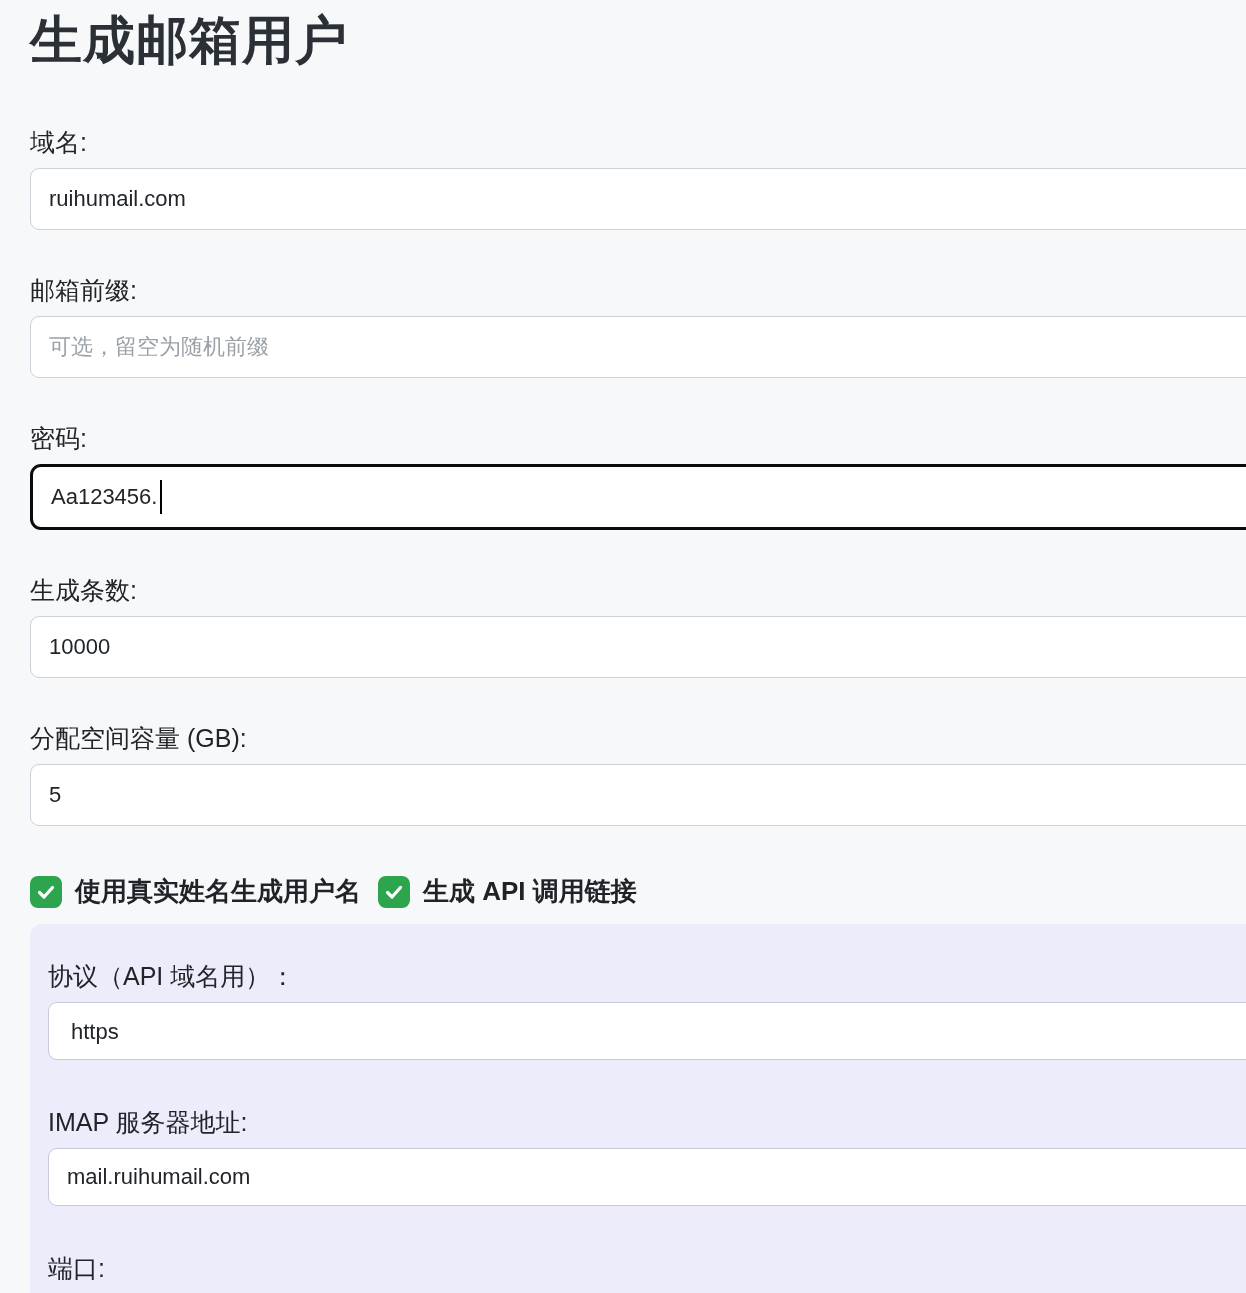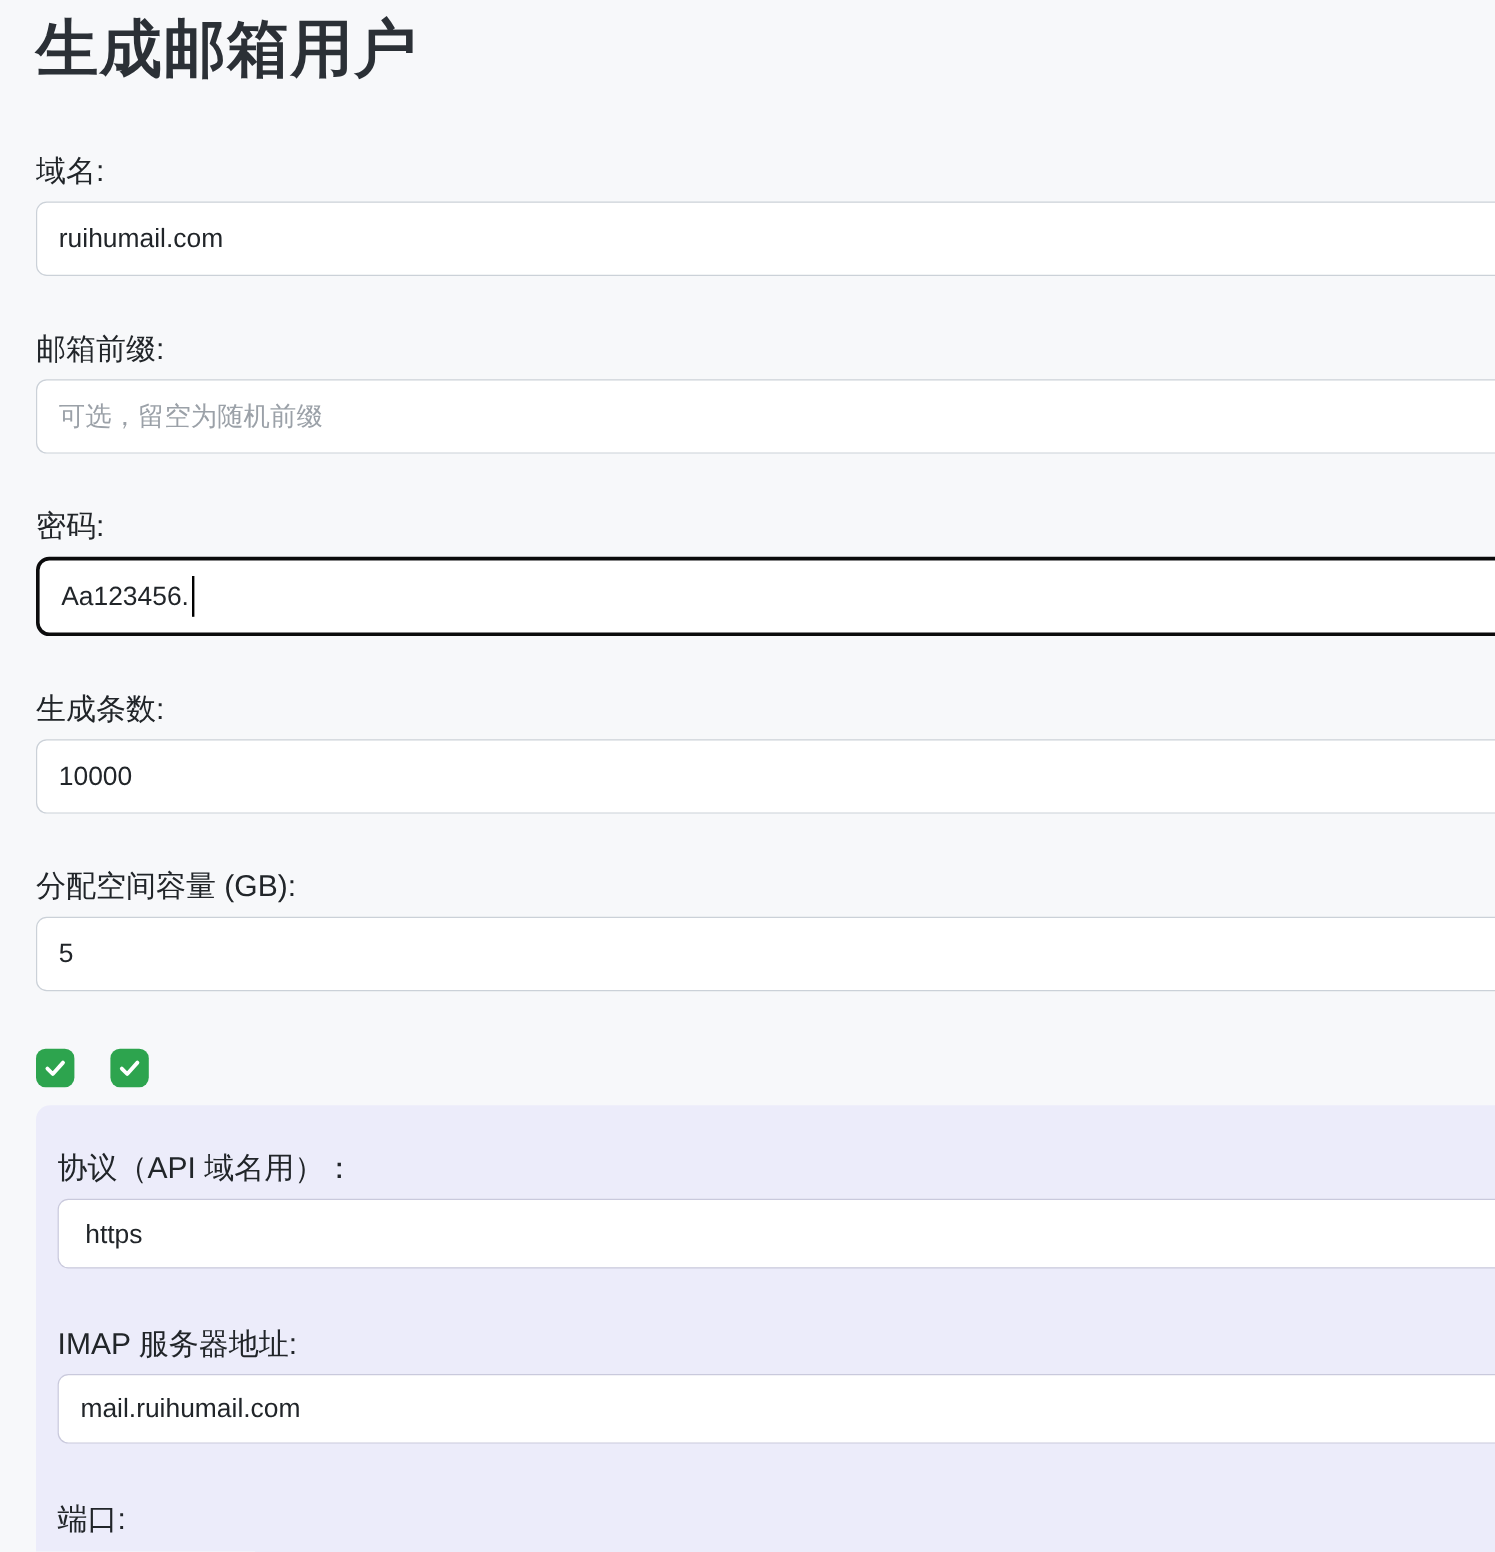--- a/index.html
+++ b/index.html
@@ -103,27 +103,29 @@
     </div>
   </div>
 
   <div class="checks">
     <div class="check-group">
       <span class="checkbox">
         <svg width="20" height="20" viewBox="0 0 20 20">
           <polyline points="3.5,10.5 8,15 16.5,5.5" fill="none" stroke="#FFFFFF" stroke-width="3.2" stroke-linecap="round" stroke-linejoin="round"></polyline>
         </svg>
       </span>
+      <span class="check-label">使用真实姓名生成用户名</span>
     </div>
     <div class="check-group">
       <span class="checkbox">
         <svg width="20" height="20" viewBox="0 0 20 20">
           <polyline points="3.5,10.5 8,15 16.5,5.5" fill="none" stroke="#FFFFFF" stroke-width="3.2" stroke-linecap="round" stroke-linejoin="round"></polyline>
         </svg>
       </span>
+      <span class="check-label">生成 API 调用链接</span>
     </div>
   </div>
 
   <div class="panel">
 
     <div class="field">
       <label class="field-label">协议（API 域名用）：</label>
       <select class="text-input">
         <option>https</option>
       </select>

